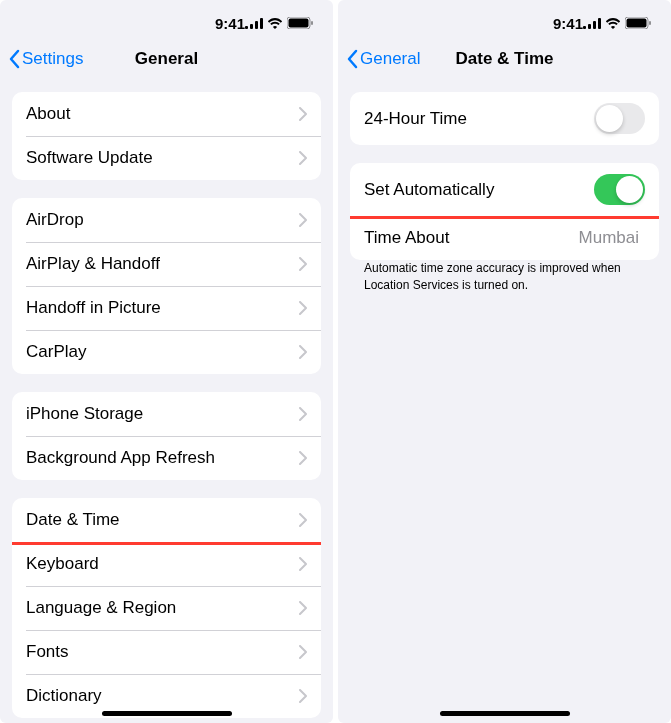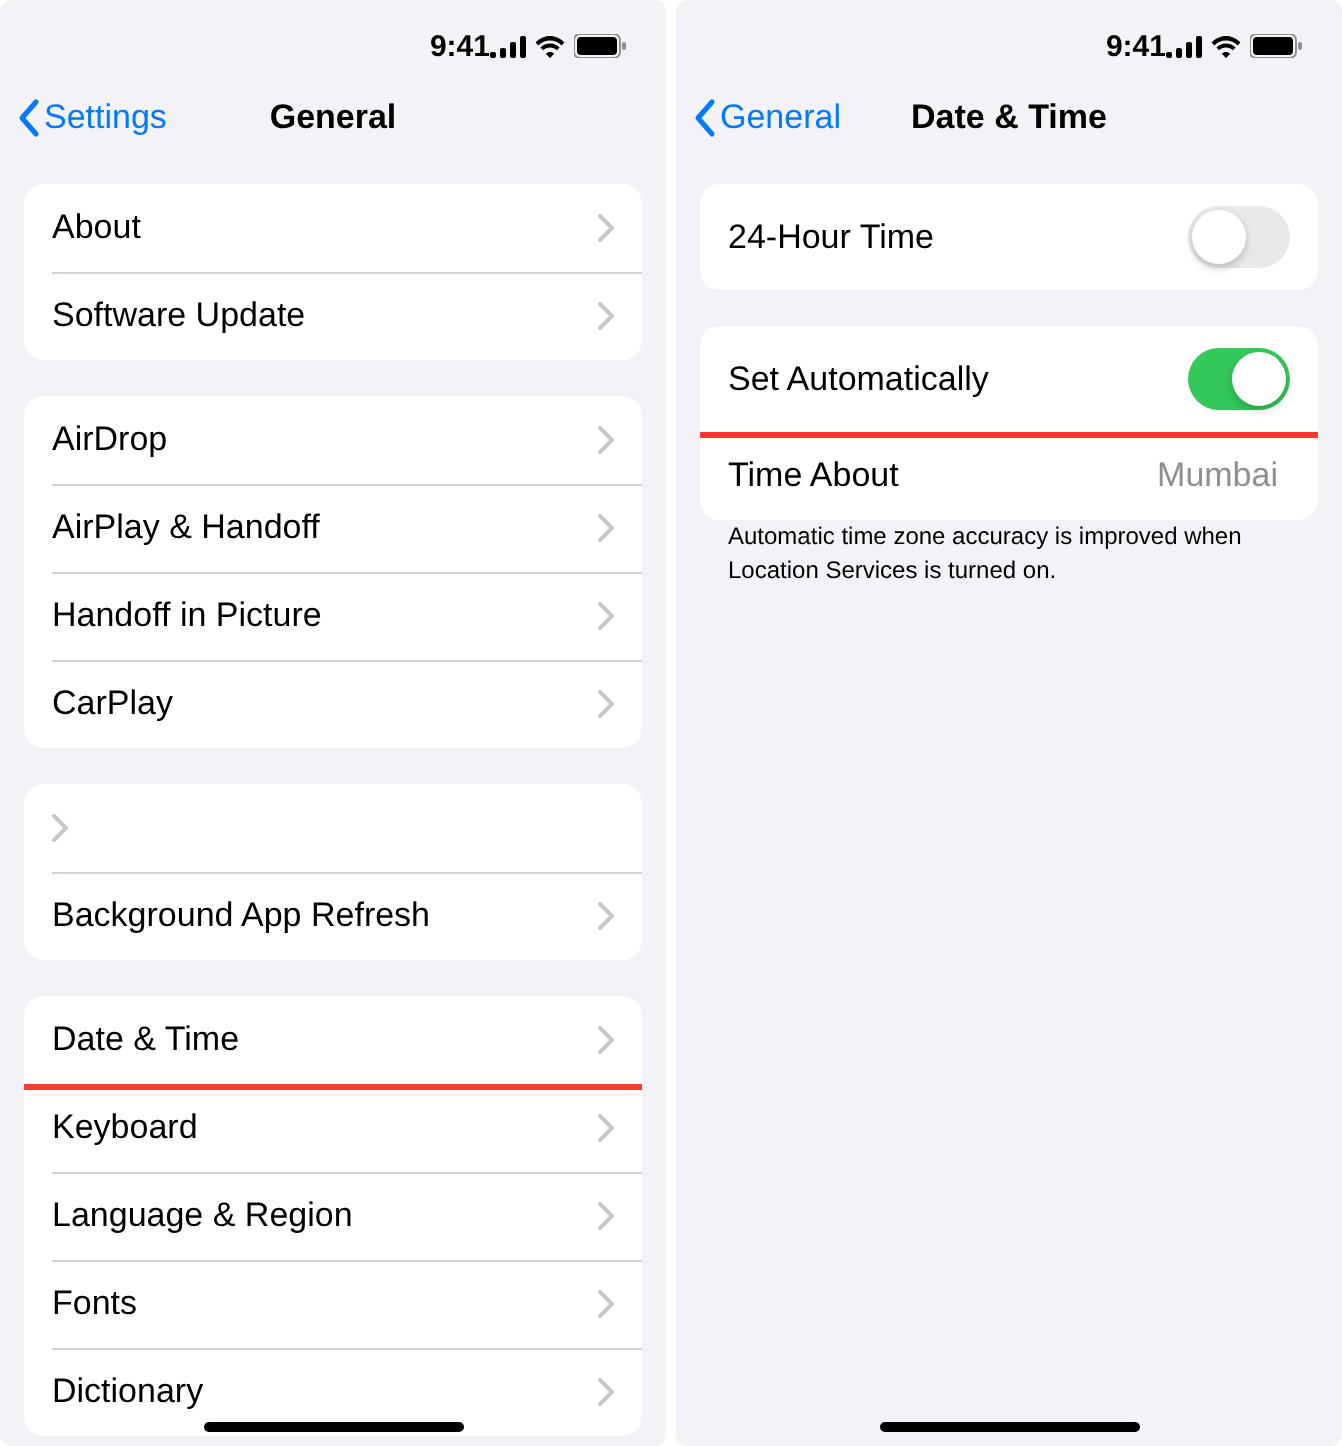--- a/index.html
+++ b/index.html
@@ -217,20 +217,21 @@
       <div class="row">
           <span class="row-label">CarPlay</span>
           <svg class="chevron" width="8" height="14" viewBox="0 0 8 14">
             <path d="M1 1l6 6-6 6" stroke="#c7c7cc" stroke-width="2" fill="none" stroke-linecap="round" stroke-linejoin="round"></path>
           </svg>
         </div>
     </div>
 
     <div class="group">
       <div class="row">
+          <span class="row-label">iPhone Storage</span>
           <svg class="chevron" width="8" height="14" viewBox="0 0 8 14">
             <path d="M1 1l6 6-6 6" stroke="#c7c7cc" stroke-width="2" fill="none" stroke-linecap="round" stroke-linejoin="round"></path>
           </svg>
         </div>
       <div class="row">
           <span class="row-label">Background App Refresh</span>
           <svg class="chevron" width="8" height="14" viewBox="0 0 8 14">
             <path d="M1 1l6 6-6 6" stroke="#c7c7cc" stroke-width="2" fill="none" stroke-linecap="round" stroke-linejoin="round"></path>
           </svg>
         </div>

